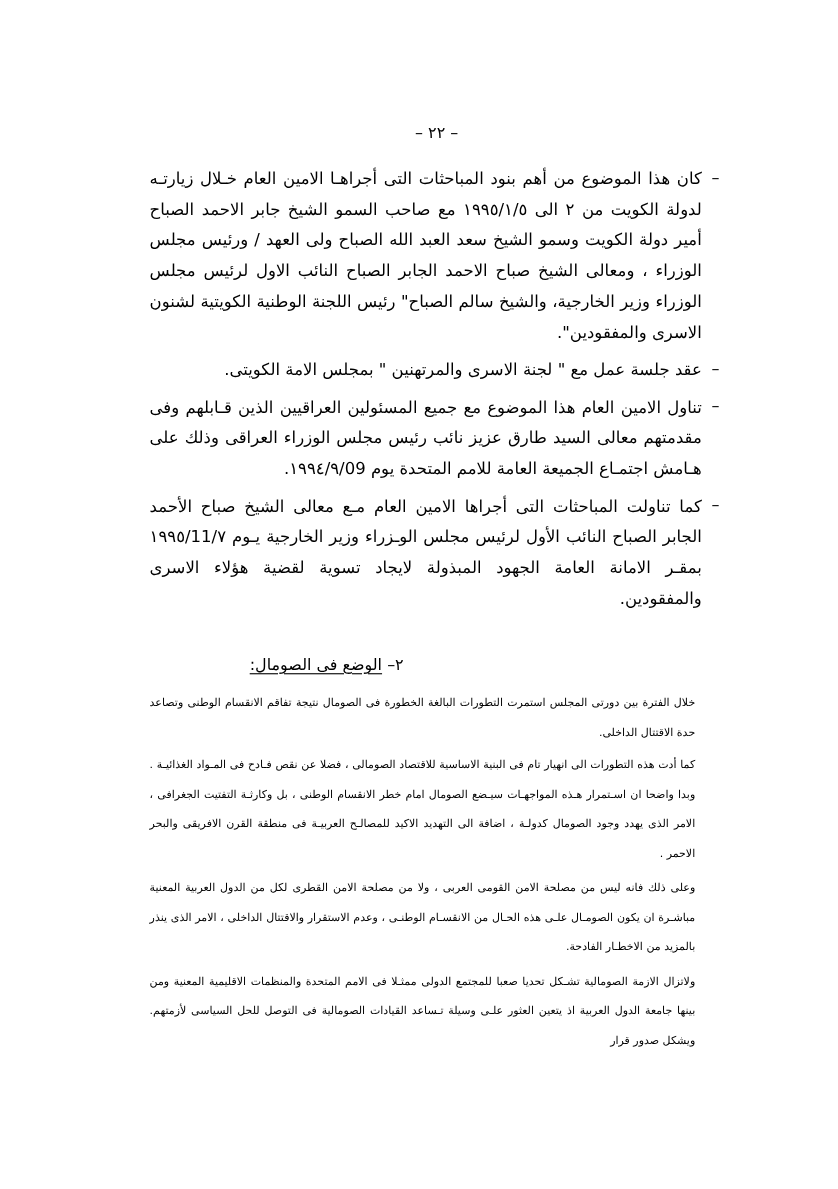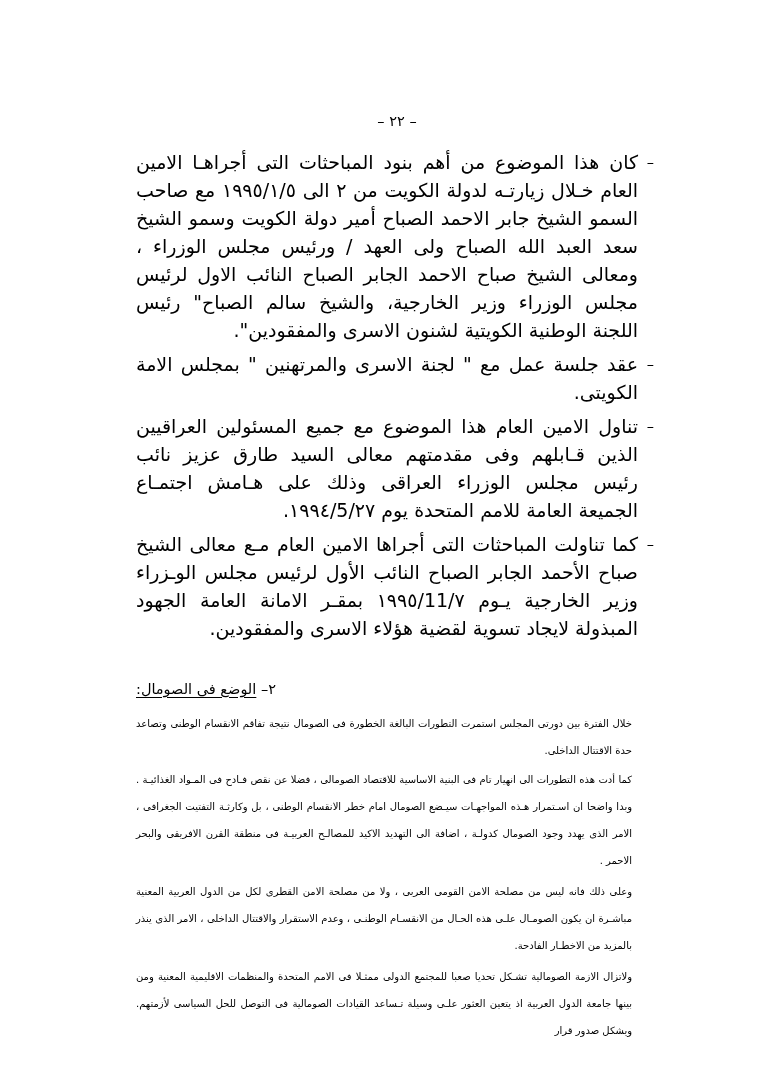--- a/index.html
+++ b/index.html
@@ -50,33 +50,33 @@
   }
   .dash-marker {
     flex: 0 0 auto;
     width: 16px;
     font-size: 14.5px;
     line-height: 28px;
     text-align: right;
   }
   .dash-body {
     flex: 1 1 auto;
-    font-size: 19px;
+    font-size: 15px;
     line-height: 28px;
     text-align: justify;
     text-align-last: right;
   }
 
   
   .section-heading {
     margin-top: 34px;
     margin-bottom: 8px;
     font-size: 14.5px;
     line-height: 26px;
-    text-align: left;
+    text-align: center;
     padding-right: 196px;
   }
   .section-heading .num {
     display: inline;
   }
   .section-heading .title {
     display: inline;
     text-decoration: underline;
     text-underline-offset: 3px;
   }
@@ -108,21 +108,21 @@
       <div class="dash-body">كان هذا الموضوع من أهم بنود المباحثات التى أجراهـا الامين العام خـلال زيارتـه لدولة الكويت من ٢ الى ١٩٩٥/١/٥ مع صاحب السمو الشيخ جابر الاحمد  الصباح أمير دولة الكويت وسمو الشيخ سعد العبد الله الصباح ولى العهد / ورئيس مجلس الوزراء ، ومعالى الشيخ صباح الاحمد الجابر الصباح النائب الاول لرئيس مجلس الوزراء  وزير الخارجية، والشيخ سالم الصباح" رئيس اللجنة الوطنية الكويتية لشنون الاسرى والمفقودين".</div>
     </div>
 
     <div class="dash-item">
       <div class="dash-marker">–</div>
       <div class="dash-body">عقد جلسة عمل مع " لجنة الاسرى والمرتهنين " بمجلس الامة الكويتى.</div>
     </div>
 
     <div class="dash-item">
       <div class="dash-marker">–</div>
-      <div class="dash-body">تناول الامين العام هذا الموضوع مع جميع المسئولين العراقيين الذين قـابلهم وفى مقدمتهم معالى السيد طارق عزيز نائب رئيس مجلس الوزراء العراقى وذلك على هـامش اجتمـاع الجميعة العامة للامم المتحدة يوم ١٩٩٤/5/٢٧.</div>
+      <div class="dash-body">تناول الامين العام هذا الموضوع مع جميع المسئولين العراقيين الذين قـابلهم وفى مقدمتهم معالى السيد طارق عزيز نائب رئيس مجلس الوزراء العراقى وذلك على هـامش اجتمـاع الجميعة العامة للامم المتحدة يوم ١٩٩٤/٩/09.</div>
     </div>
 
     <div class="dash-item">
       <div class="dash-marker">–</div>
       <div class="dash-body">كما تناولت المباحثات التى أجراها الامين العام مـع معالى الشيخ صباح الأحمد الجابر الصباح النائب الأول لرئيس مجلس الوـزراء  وزير الخارجية يـوم ١٩٩٥/11/٧ بمقـر الامانة العامة الجهود المبذولة لايجاد تسوية لقضية هؤلاء الاسرى والمفقودين.</div>
     </div>
 
     <div class="section-heading">
       <span class="num">٢–</span>
       <span class="title">الوضع فى الصومال:</span>

